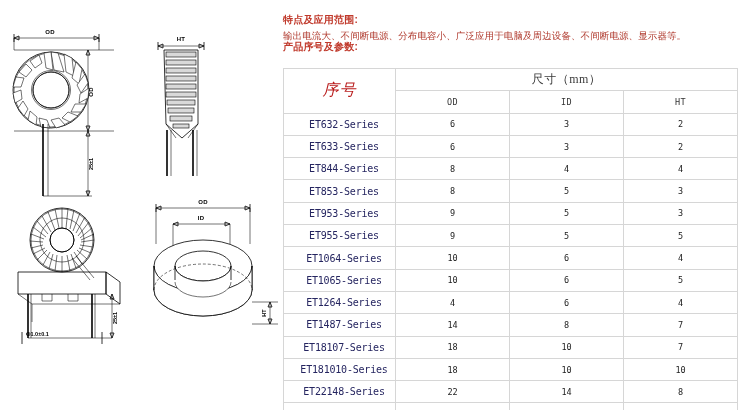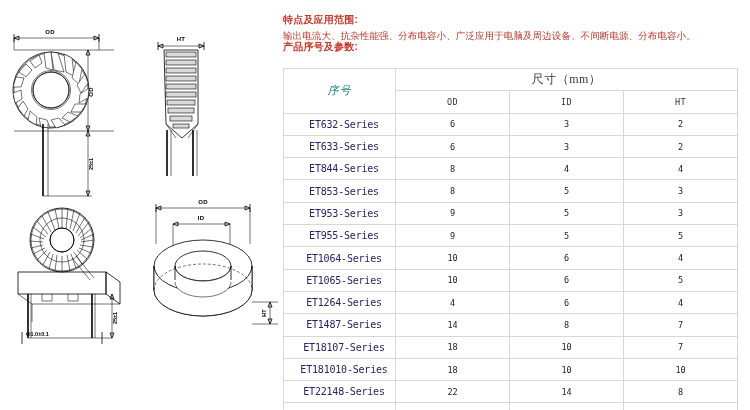--- a/index.html
+++ b/index.html
@@ -106,22 +106,22 @@
     padding: 0;
     height: 21.3px;
     text-align: center;
     vertical-align: middle;
   }
   .col-sn { width: 112px; }
   .col-d  { width: 114px; }
 
   .th-sn {
     font-family: Liberation Mono, monospace;
-    font-size: 11px;
-    color: #0f766e;
+    font-size: 16px;
+    color: #b91c1c;
     font-style: italic;
     letter-spacing: 1px;
   }
   .th-size {
     font-family: Liberation Serif, serif;
     font-size: 12px;
     color: #3a3a3a;
     letter-spacing: 0.5px;
   }
   .th-sub {
@@ -355,21 +355,21 @@
         <text class="dim-label-sm" x="120" y="119" transform="rotate(-90 120 119)" text-anchor="middle">HT</text>
       </svg>
     </div>
 
   </div>
 
   <div id="content">
 
     <div class="heading" id="heading-features">特点及应用范围:</div>
 
-    <div id="desc-features">输出电流大、抗杂性能强、分布电容小、广泛应用于电脑及周边设备、不间断电源、分布电容小。</div>
+    <div id="desc-features">输出电流大、不间断电源、分布电容小、广泛应用于电脑及周边设备、不间断电源、显示器等。</div>
 
     <div class="heading" id="heading-params">产品序号及参数:</div>
 
     <div id="spec-table-wrap">
       <table id="spec-table">
         <colgroup>
           <col class="col-sn">
             <col class="col-d">
             <col class="col-d">
             <col class="col-d">

